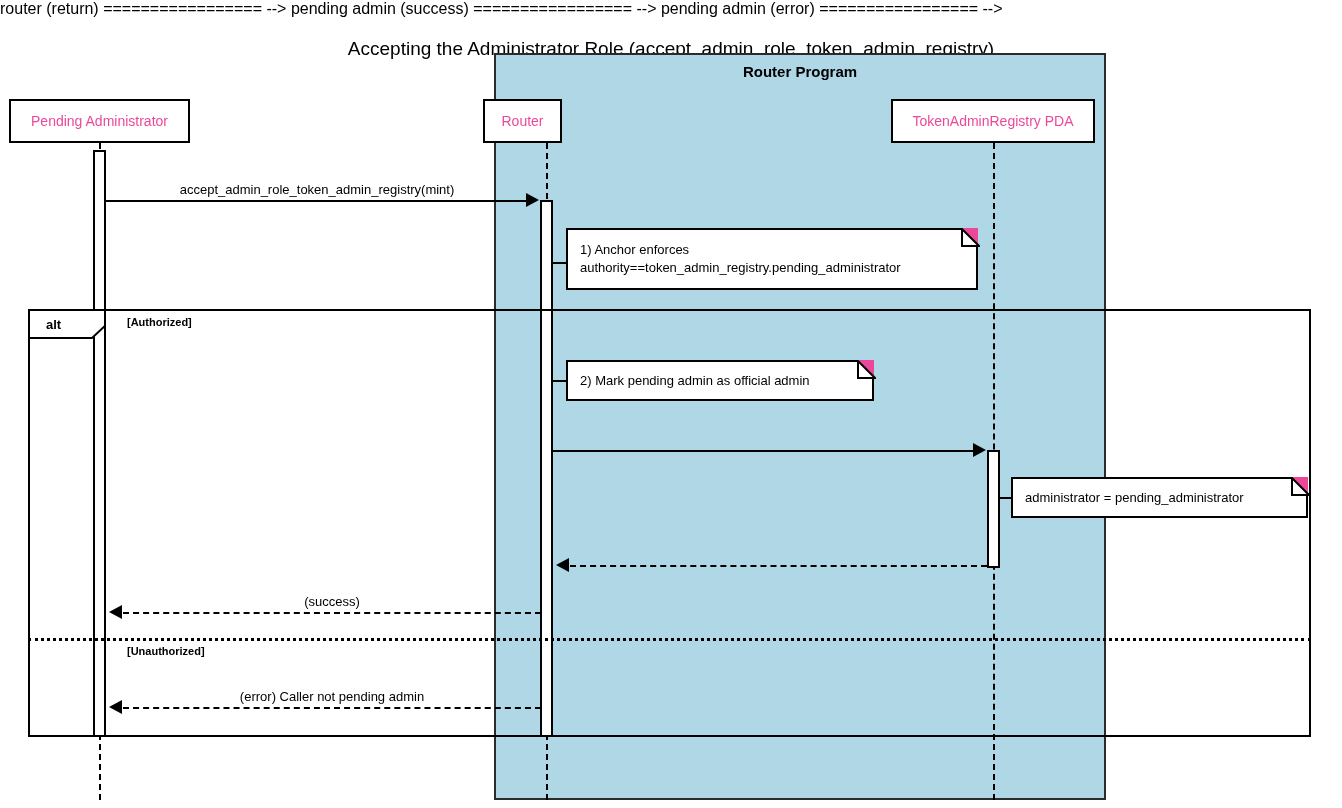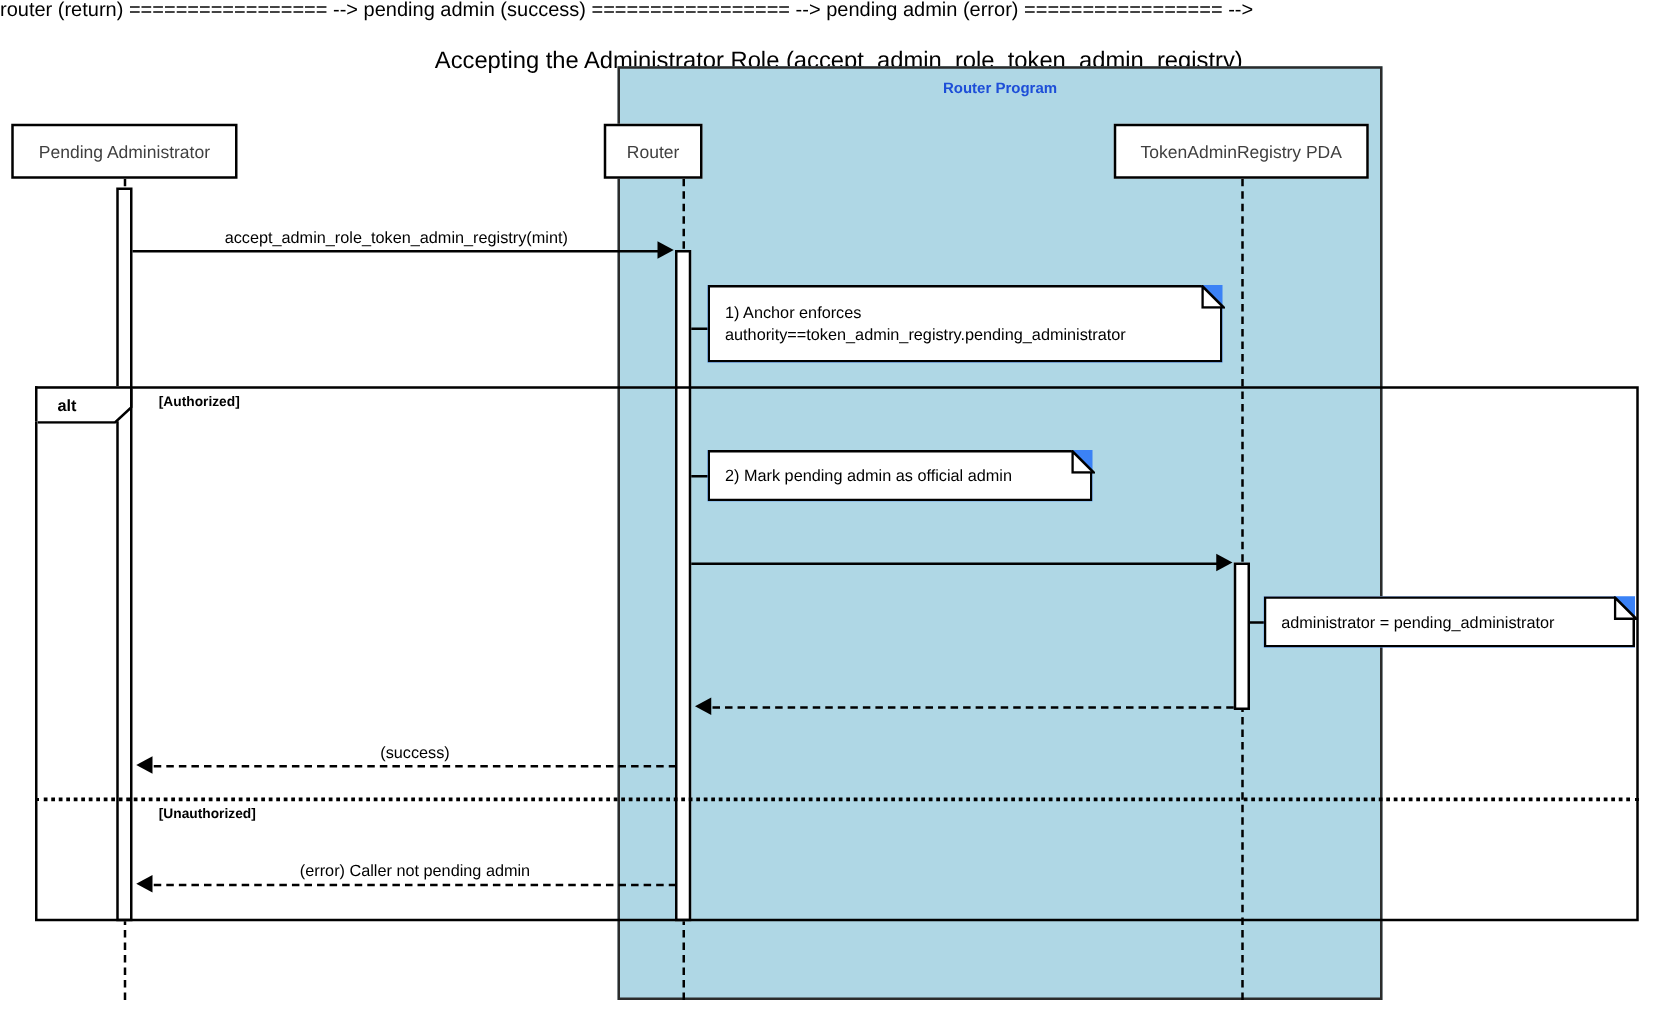--- a/index.html
+++ b/index.html
@@ -36,35 +36,35 @@
     background: #AFD7E5;
     border: 2px solid #2b2b2b;
     box-sizing: border-box;
   }
   .group-title {
     position: absolute;
     top: 8px;
     left: 0;
     width: 100%;
     text-align: center;
-    font-size: 12px;
+    font-size: 15px;
     font-weight: bold;
-    color: #1d4ed8;
+    color: #000000;
   }
   
   .participant {
     position: absolute;
     background: #ffffff;
     border: 2px solid #000000;
     box-sizing: border-box;
     display: flex;
     align-items: center;
     justify-content: center;
     font-size: 14px;
-    color: #404040;
+    color: #ec4899;
     white-space: nowrap;
   }
   
   .lifeline {
     position: absolute;
     width: 0;
     border-left: 2px dashed #000000;
   }
   
   .activation {
@@ -102,21 +102,21 @@
     position: absolute;
     font-size: 13px;
     color: #000;
     white-space: nowrap;
     text-align: center;
     background: transparent;
   }
   
   .note {
     position: absolute;
-    background: #3b82f6;
+    background: #ec4899;
     box-sizing: border-box;
     text-decoration: underline;
   }
   .note .note-body {
     position: absolute;
     inset: 0;
     background: #ffffff;
     border: 2px solid #000000;
     box-sizing: border-box;
     clip-path: polygon(0 0, calc(100% - 17px) 0, 100% 17px, 100% 100%, 0 100%);

